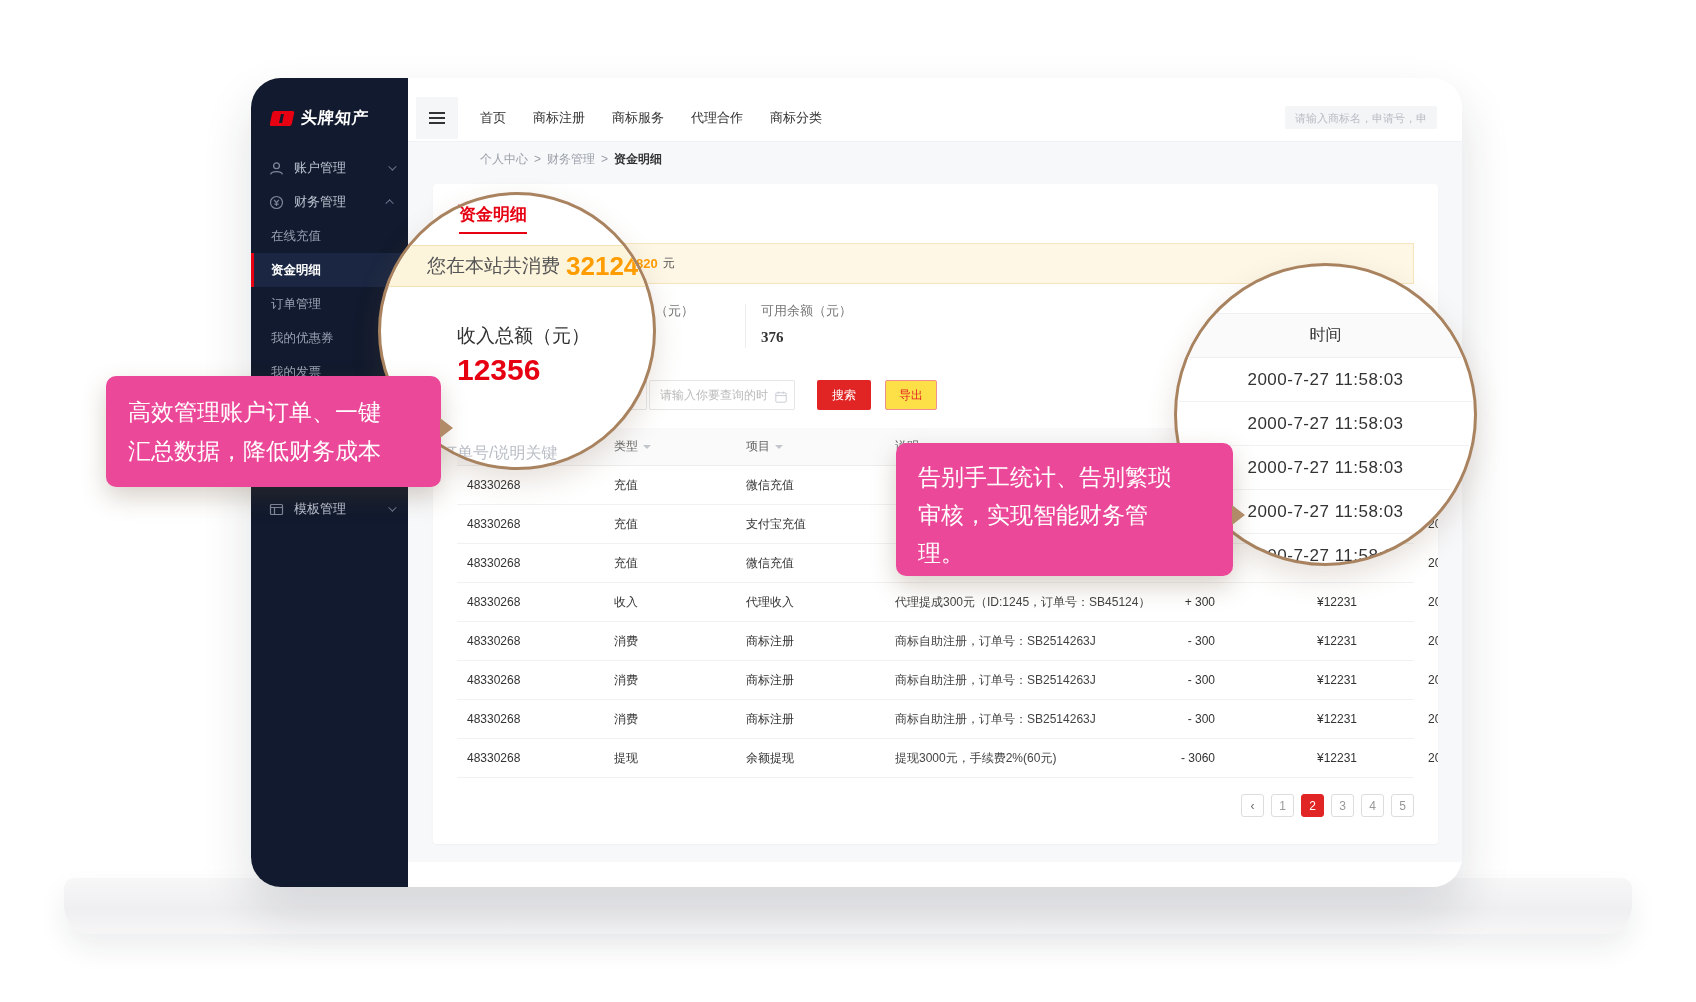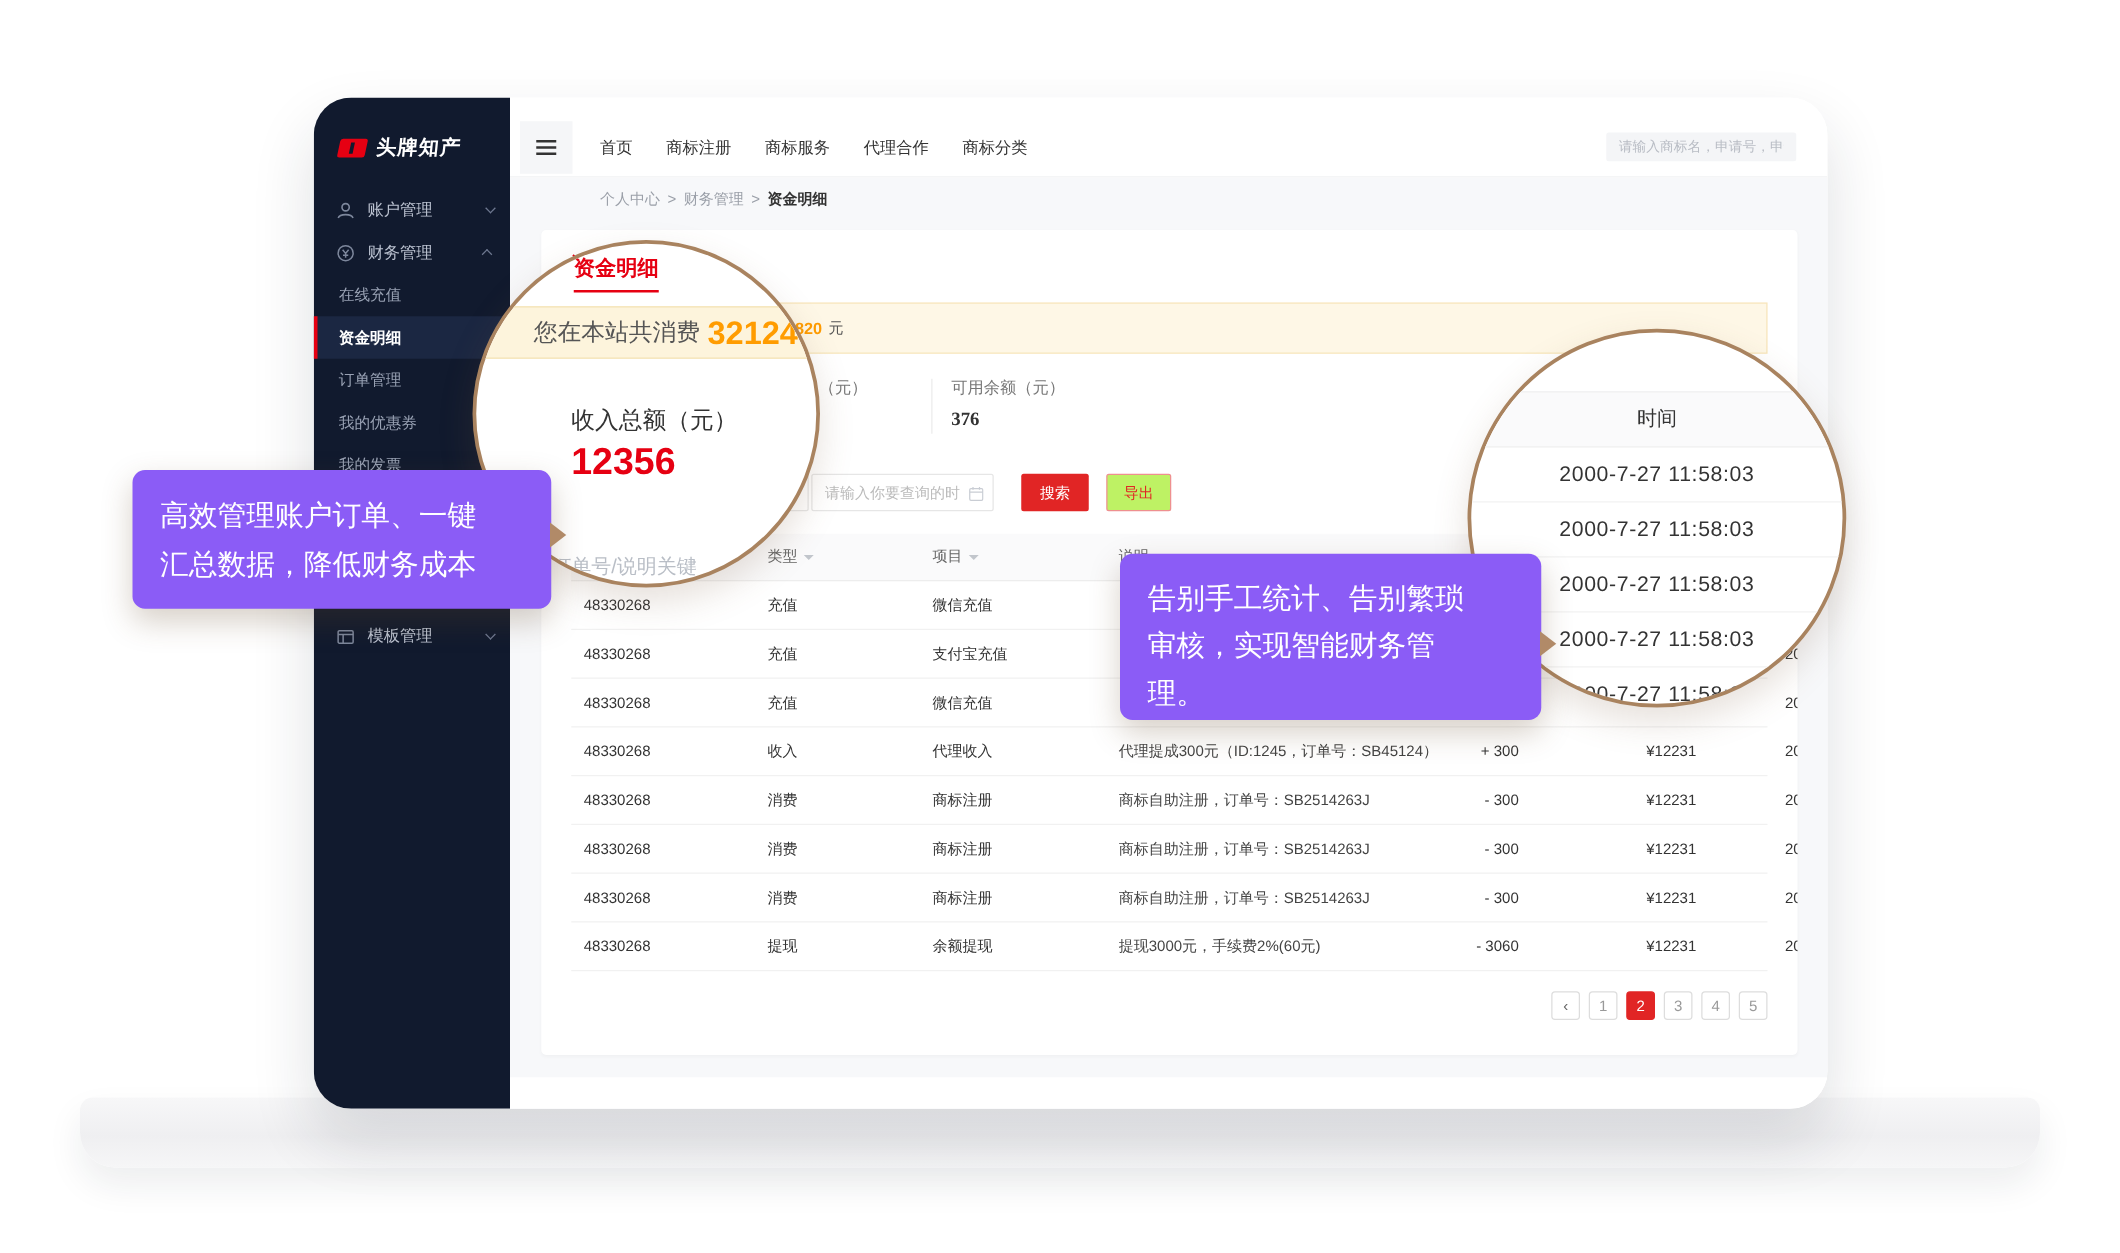--- a/index.html
+++ b/index.html
@@ -63,21 +63,21 @@
   .stat2 { left:198px; } .stat3 { left:304px;font-family:Liberation Serif, serif; }
   .stat-divider { position:absolute; left:288px; top:8px; width:1px; height:44px; background:#ECECEC; }
 
   .filters { margin-top:10px; display:flex; align-items:center; }
   .input-keyword { width:190px; height:30px; border:1px solid #E6E6E6; border-radius:2px; padding:0 10px; font-size:12px; color:#333; font-family:inherit; }
   .input-keyword::placeholder, .time-wrap input::placeholder { color:#BBB; }
   .time-wrap { position:relative; width:146px; height:30px; margin-left:2px; }
   .time-wrap input { width:100%; height:100%; border:1px solid #E6E6E6; border-radius:2px; padding:0 26px 0 10px; font-size:12px; color:#333; font-family:inherit; }
   .cal-icon { position:absolute; right:8px; top:9px; }
   .btn-search { margin-left:22px; width:54px; height:30px; background:#E12525; color:#fff; border:none; border-radius:2px; font-size:12px; cursor:pointer; font-family:inherit; }
-  .btn-export { margin-left:14px; width:52px; height:30px; background:#bef264; color:#E12525; border:1px solid #EE9090; border-radius:2px; font-size:12px; cursor:pointer; font-family:inherit; }
+  .btn-export { margin-left:14px; width:52px; height:30px; background:#fde047; color:#E12525; border:1px solid #EE9090; border-radius:2px; font-size:12px; cursor:pointer; font-family:inherit; }
 
   .table { margin-top:18px; font-size:12px; }
   .trow { display:flex; align-items:center; height:39px; border-bottom:1px solid #F1F1F1; white-space:nowrap; color:#333; }
   .trow.thead { height:38px; background:#FAFAFB; color:#666; border-bottom:1px solid #EDEDED; }
   .trow > div { flex-shrink:0; }
   .c-order { width:145px; padding-left:10px; }
   .c-type { width:135px; padding-left:12px; }
   .c-item { width:145px; padding-left:9px; }
   .c-desc { width:288px; padding-left:13px; color:#444; }
   .thead .c-desc { color:#666; }
@@ -103,24 +103,24 @@
   .mgl-clip { font-size:19px; color:#FF9C00; }
   .mgl-income-label { position:absolute; left:76px; top:128px; font-size:19px; color:#333; }
   .mgl-income-value { position:absolute; left:76px; top:158px; font-size:30px; font-weight:bold; color:#E60012; }
   .mgl-keyword { position:absolute; left:60px; top:248px; font-size:16px; color:#B9BEC6; }
   .circleR { left:1174px; top:263px; width:303px; height:303px; }
   .mgr-band { position:absolute; left:0; right:0; top:47px; height:45px; background:#FAFAFB; border-top:1px solid #EFEFEF; border-bottom:1px solid #EFEFEF; display:flex; align-items:center; justify-content:center; font-size:16px; color:#333; }
   .mgr-rows { position:absolute; left:0; right:0; top:92px; }
   .mgr-row { height:44px; border-bottom:1px solid #F2F2F2; display:flex; align-items:center; justify-content:center; font-size:17px; color:#333; letter-spacing:.5px; }
 
   
-  .callout { position:absolute; background:#8b5cf6; border-radius:10px; color:#fff; z-index:40; box-shadow:0 10px 24px rgba(100,70,40,.25); }
+  .callout { position:absolute; background:#ec4899; border-radius:10px; color:#fff; z-index:40; box-shadow:0 10px 24px rgba(100,70,40,.25); }
   .calloutL { left:106px; top:376px; width:335px; height:111px; padding:17px 22px; font-size:23px; line-height:39px; }
   .calloutL::after { content:""; position:absolute; right:-12px; top:42px; border-left:13px solid #B18A68; border-top:10px solid transparent; border-bottom:10px solid transparent; }
-  .calloutR { left:896px; top:443px; width:337px; height:133px; padding:16px 22px; font-size:23px; line-height:38px; }
+  .calloutR { left:896px; top:443px; width:337px; height:133px; padding:16px 22px; font-size:23px; line-height:38px;font-family:Liberation Serif, serif; }
   .calloutR::after { content:""; position:absolute; right:-12px; top:62px; border-left:13px solid #B18A68; border-top:10px solid transparent; border-bottom:10px solid transparent; }
 </style>
 </head>
 <body>
 
 <div class="stage">
   <div class="laptop-base"></div>
 
   <div class="screen">
 

